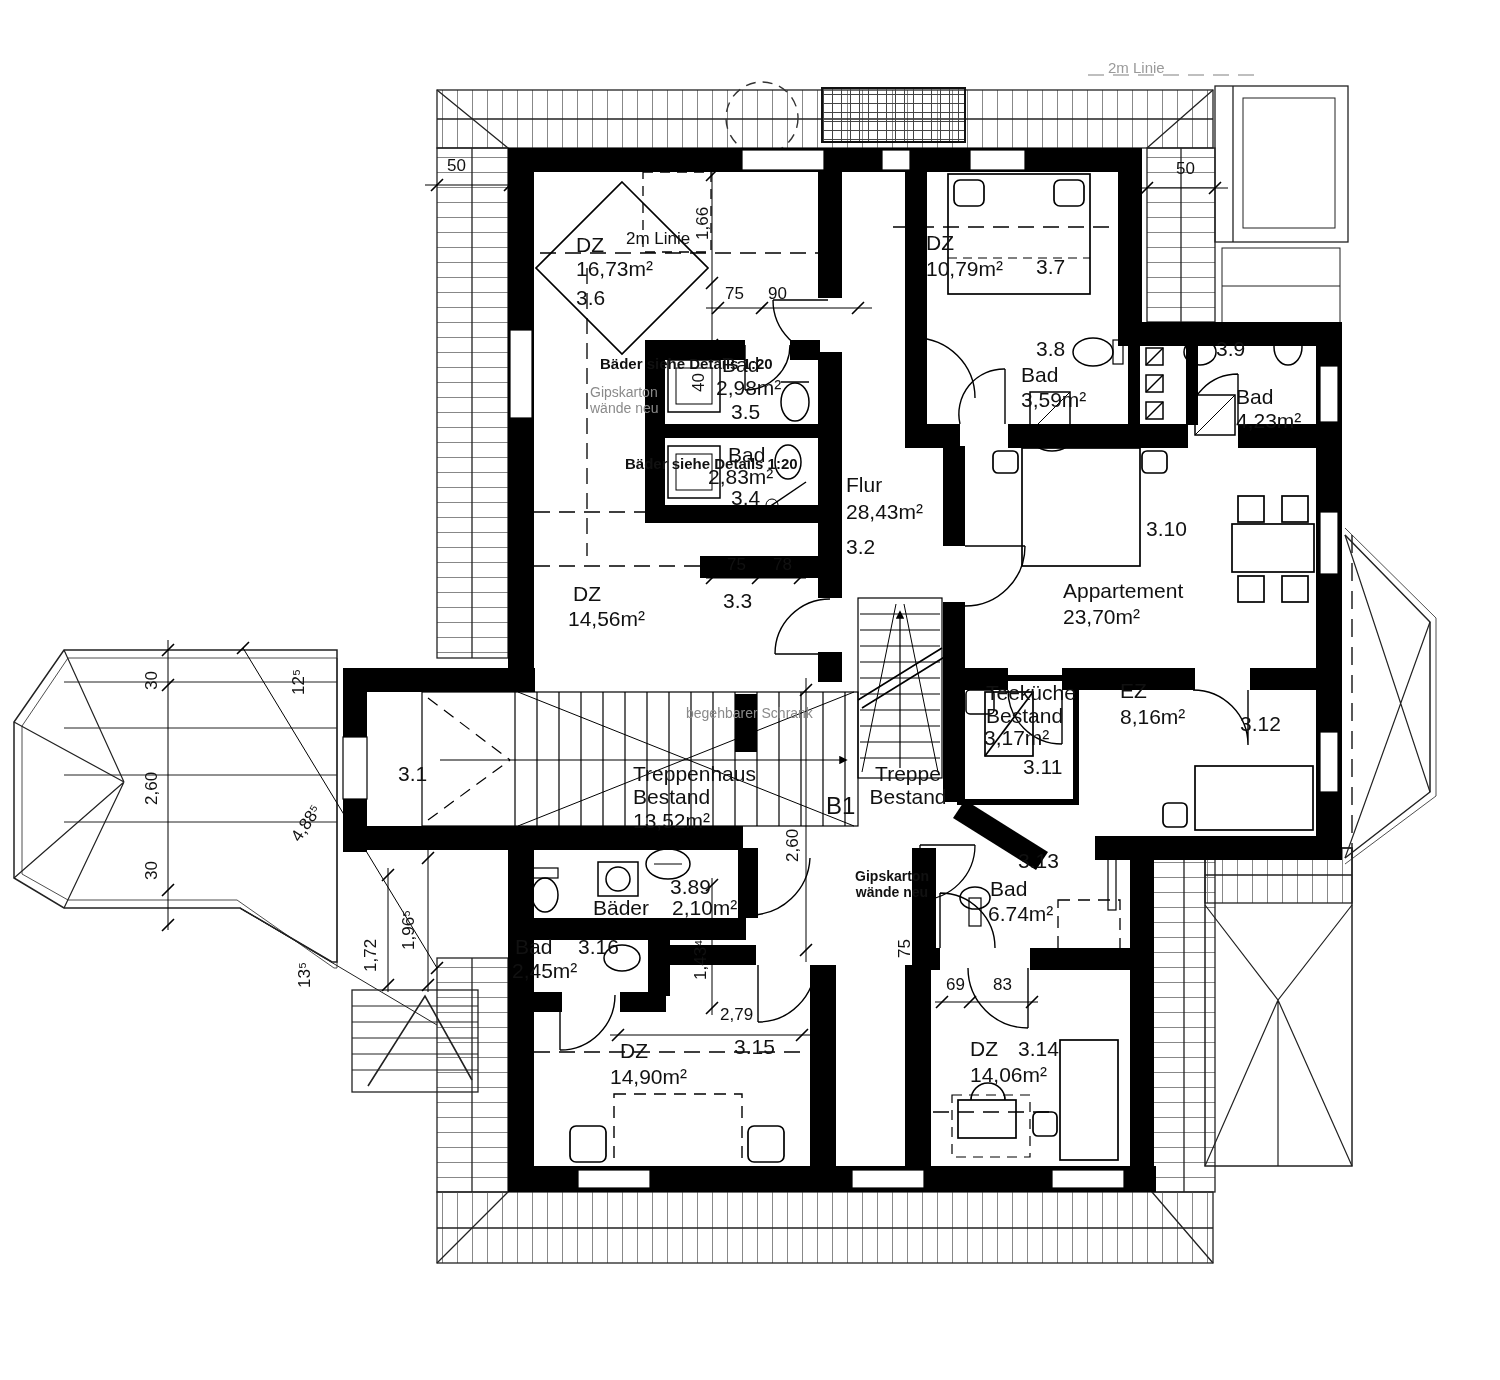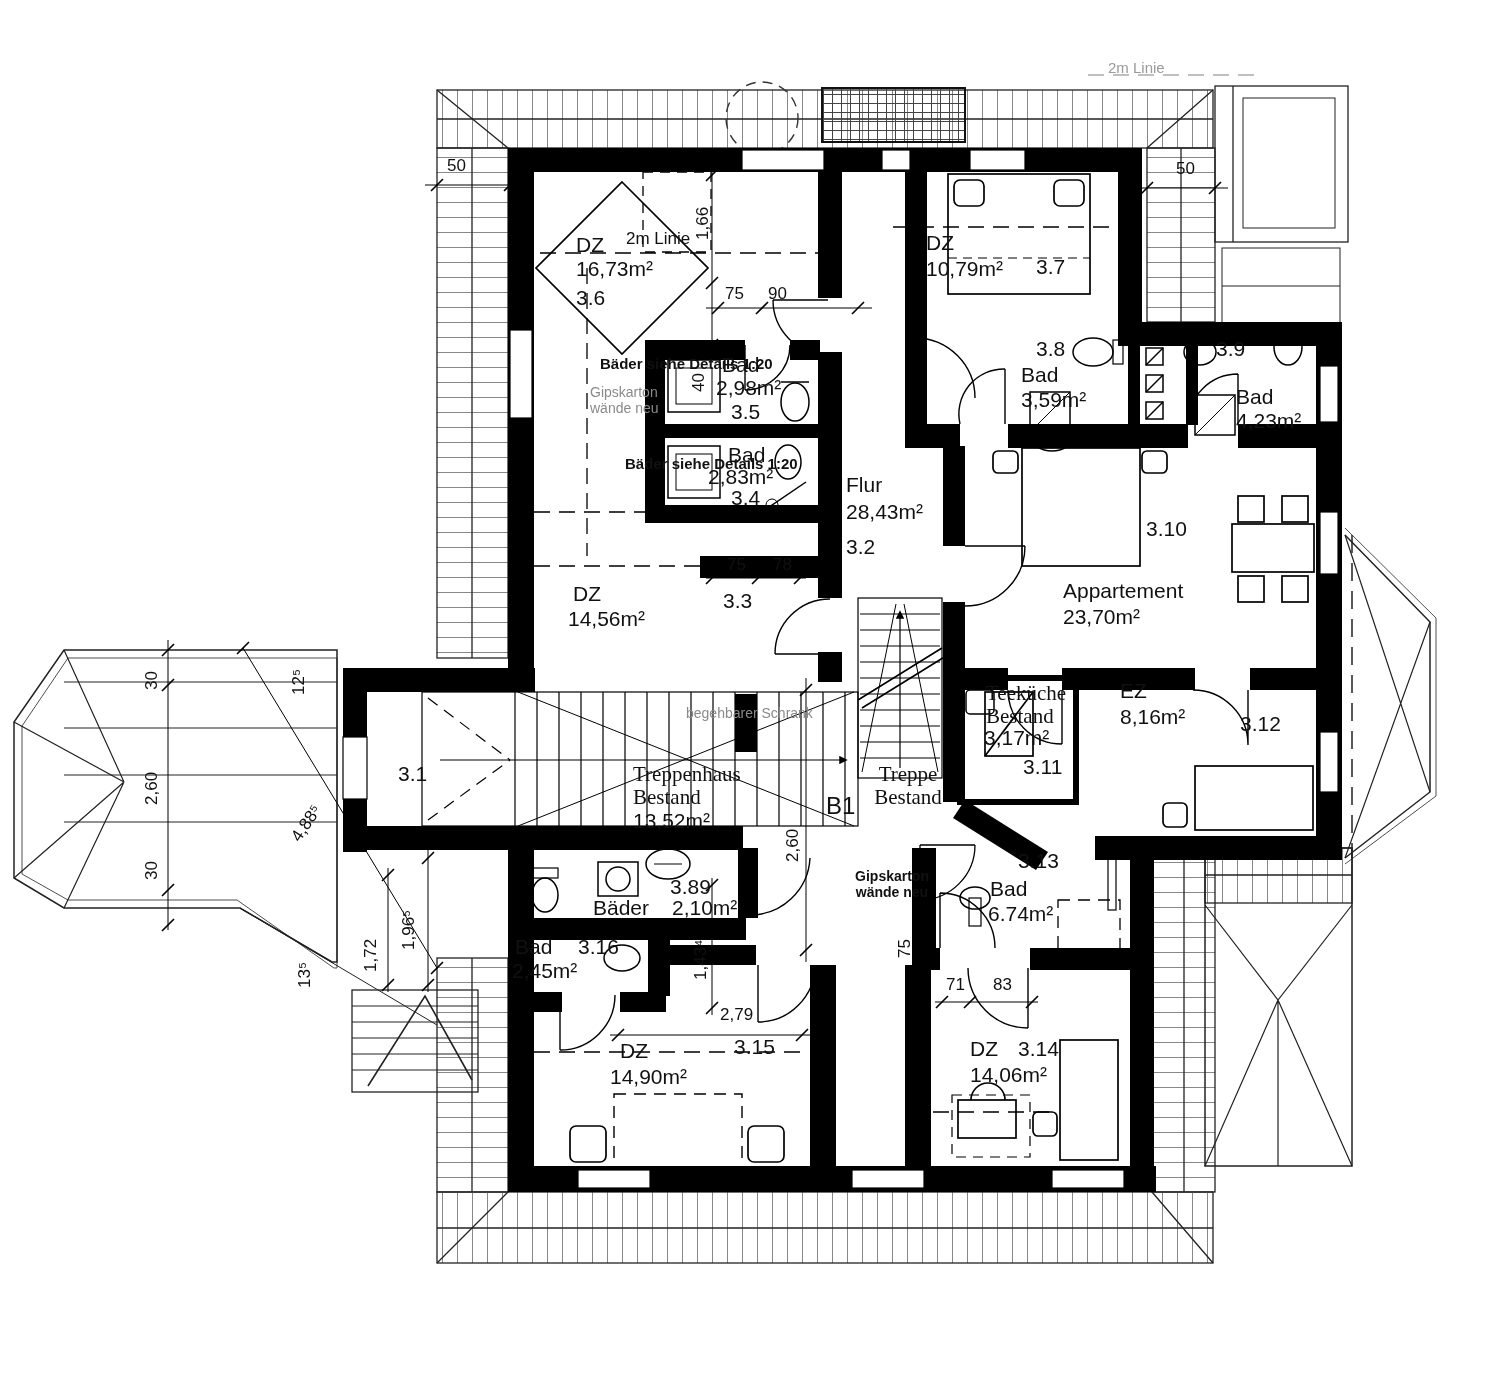--- a/index.html
+++ b/index.html
@@ -6,21 +6,21 @@
   body{width:1500px;height:1380px;font-family:"Liberation Sans",sans-serif;}
   #plan{position:relative;width:1500px;height:1380px;background:#fff;overflow:hidden;}
   #plan svg{position:absolute;left:0;top:0;}
   .lbl{position:absolute;color:#111;font-size:21px;line-height:1.08;white-space:nowrap;}
   .sm{font-size:17px;}
   .xs{font-size:15px;}
   .note{font-size:14px;color:#8a8a8a;white-space:normal;line-height:1.15;}
   .noteb{font-size:14px;color:#111;font-weight:bold;white-space:normal;line-height:1.15;}
   .bold{font-weight:bold;}
   .gray{color:#9a9a9a;}
-  .wrap{white-space:normal;font-family:Liberation Serif, serif;}
+  .wrap{white-space:normal;}
   .ctr{text-align:center;}
   .r90{transform:rotate(-90deg);transform-origin:0 0;}
   .r55{transform:rotate(-56deg);transform-origin:0 0;}
 </style>
 </head>
 <body>
 
 <div id="plan">
 
   <svg width="1500" height="1380" viewBox="0 0 1500 1380">
@@ -380,16 +380,16 @@
   <span class="lbl sm r90" style="left:143px;top:880px">30</span>
   <span class="lbl sm r55" style="left:288px;top:835px">4,88⁵</span>
   <span class="lbl sm r90" style="left:290px;top:695px">12⁵</span>
   <span class="lbl sm r90" style="left:296px;top:988px">13⁵</span>
   <span class="lbl sm r90" style="left:400px;top:950px">1,96⁵</span>
   <span class="lbl sm r90" style="left:362px;top:972px">1,72</span>
   <span class="lbl sm r90" style="left:784px;top:862px">2,60</span>
   <span class="lbl sm r90" style="left:692px;top:980px">1,43⁴</span>
   <span class="lbl sm" style="left:720px;top:1006px">2,79</span>
   <span class="lbl sm r90" style="left:896px;top:958px">75</span>
-  <span class="lbl sm" style="left:946px;top:976px">71</span>
+  <span class="lbl sm" style="left:946px;top:976px">69</span>
   <span class="lbl sm" style="left:993px;top:976px">83</span>
 
 </div>
 
 </body></html>

